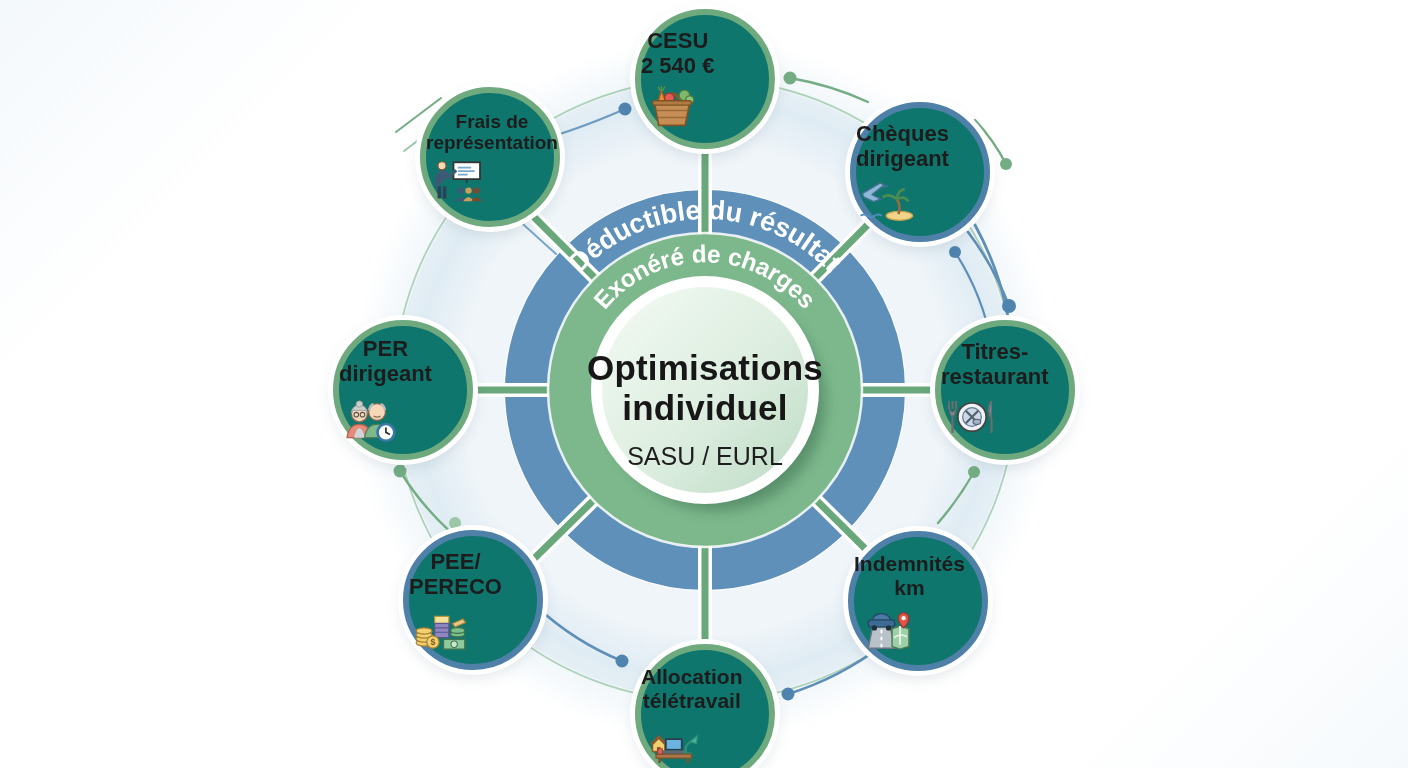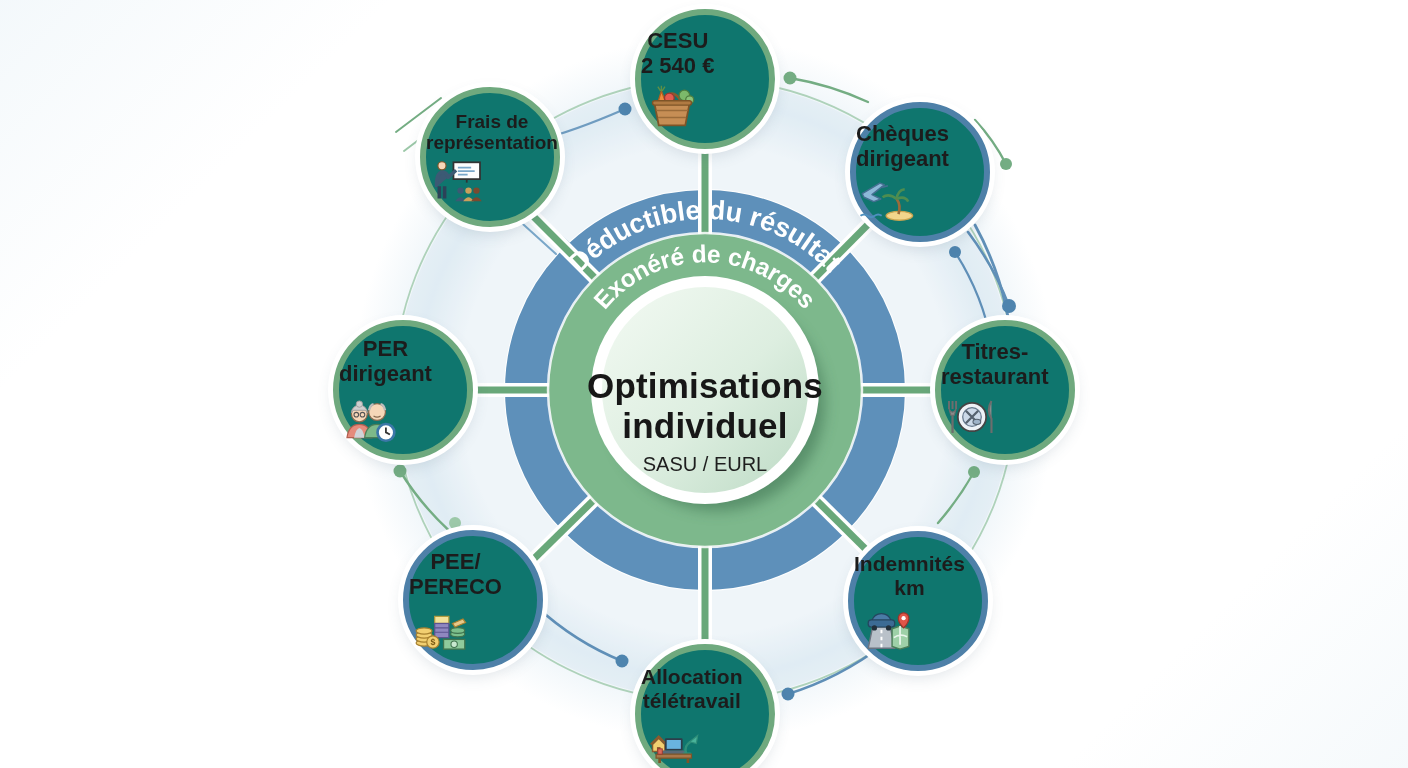--- a/index.html
+++ b/index.html
@@ -23,25 +23,25 @@
     display:flex;flex-direction:column;align-items:flex-start;justify-content:center;
     text-align:center;
   }
   .node-label{font-weight:bold;font-size:22px;line-height:1.12;color:#1c1c1c;white-space:nowrap;}
   .node-label span{display:block;}
   .node.small .node-label{font-size:19px;}
   .node.mid .node-label{font-size:21px;}
   .node-icon{margin-top:4px;flex:0 0 auto;}
   
   .center-text{
-    position:absolute;left:575px;top:366px;width:260px;text-align:center;pointer-events:none;
+    position:absolute;left:575px;top:348px;width:260px;text-align:center;pointer-events:none;
   }
   .center-title{font-weight:bold;font-size:35px;line-height:40px;color:#171717;letter-spacing:.2px;}
   .center-title span{display:block;}
-  .center-sub{font-size:20px;color:#1e1e1e;margin-top:7px;}
+  .center-sub{font-size:25px;color:#1e1e1e;margin-top:14px;}
   
   .ring-text{fill:#ffffff;font-family:"Liberation Sans","DejaVu Sans",sans-serif;font-weight:bold;letter-spacing:.4px;}
   .ring-text.outer{font-size:27px;}
   .ring-text.inner{font-size:24.5px;}
 </style>
 </head>
 <body>
 
 <div class="stage">
   <div class="halo"></div>

